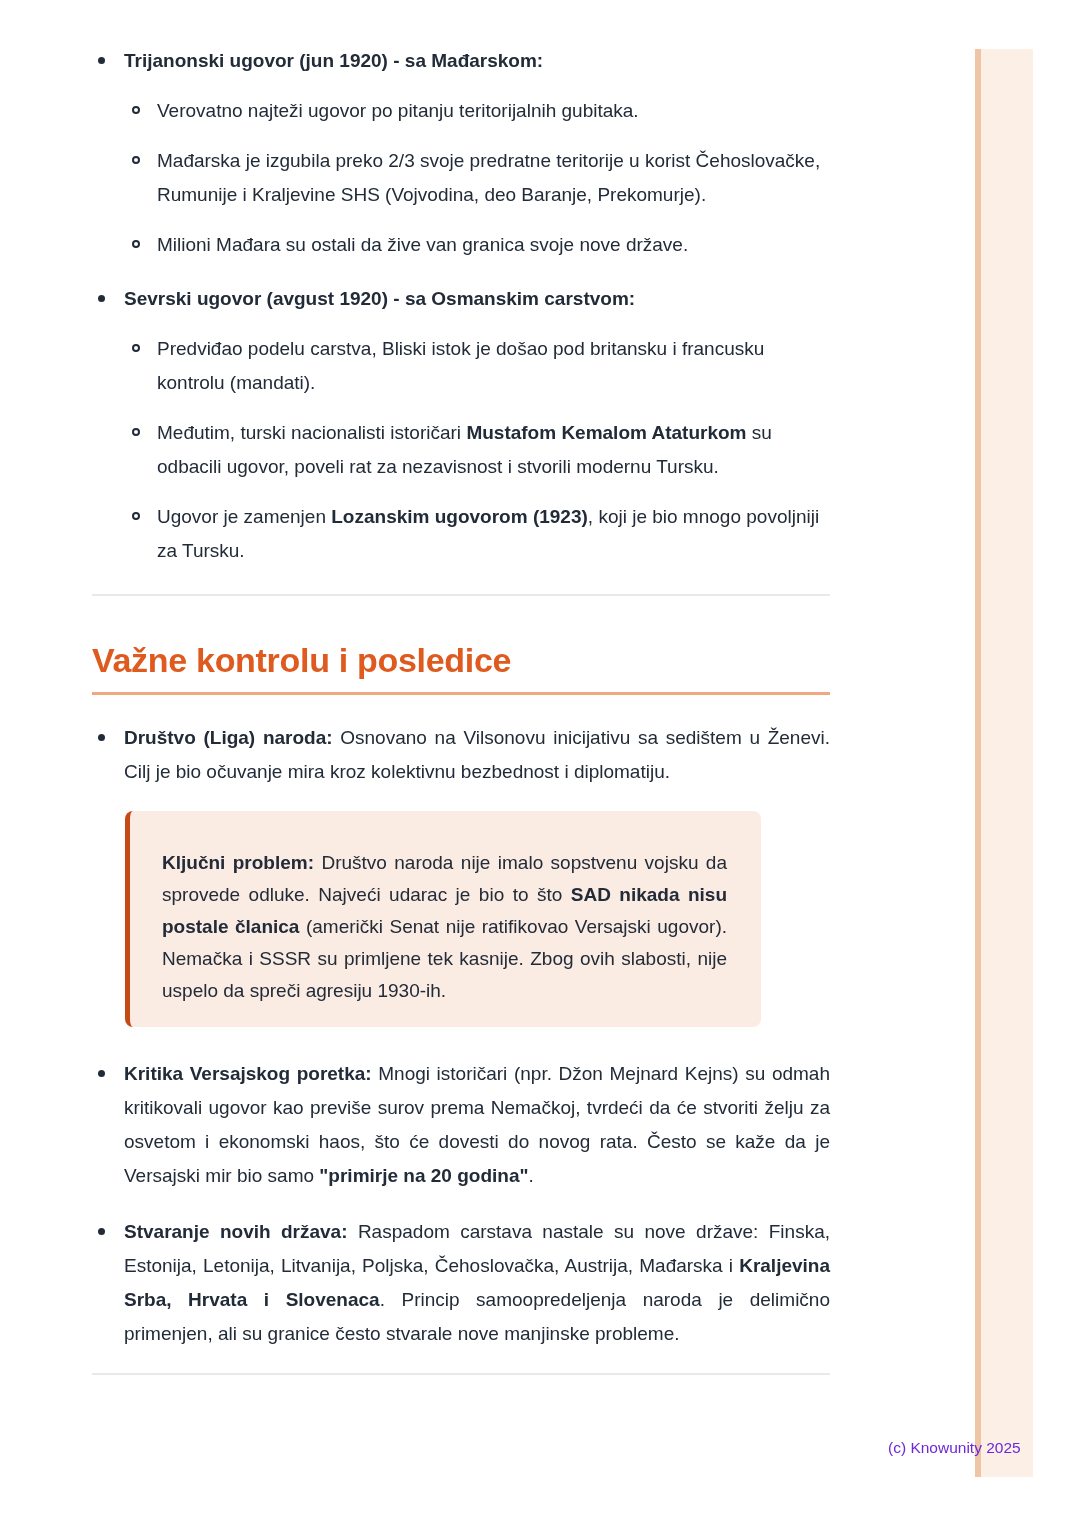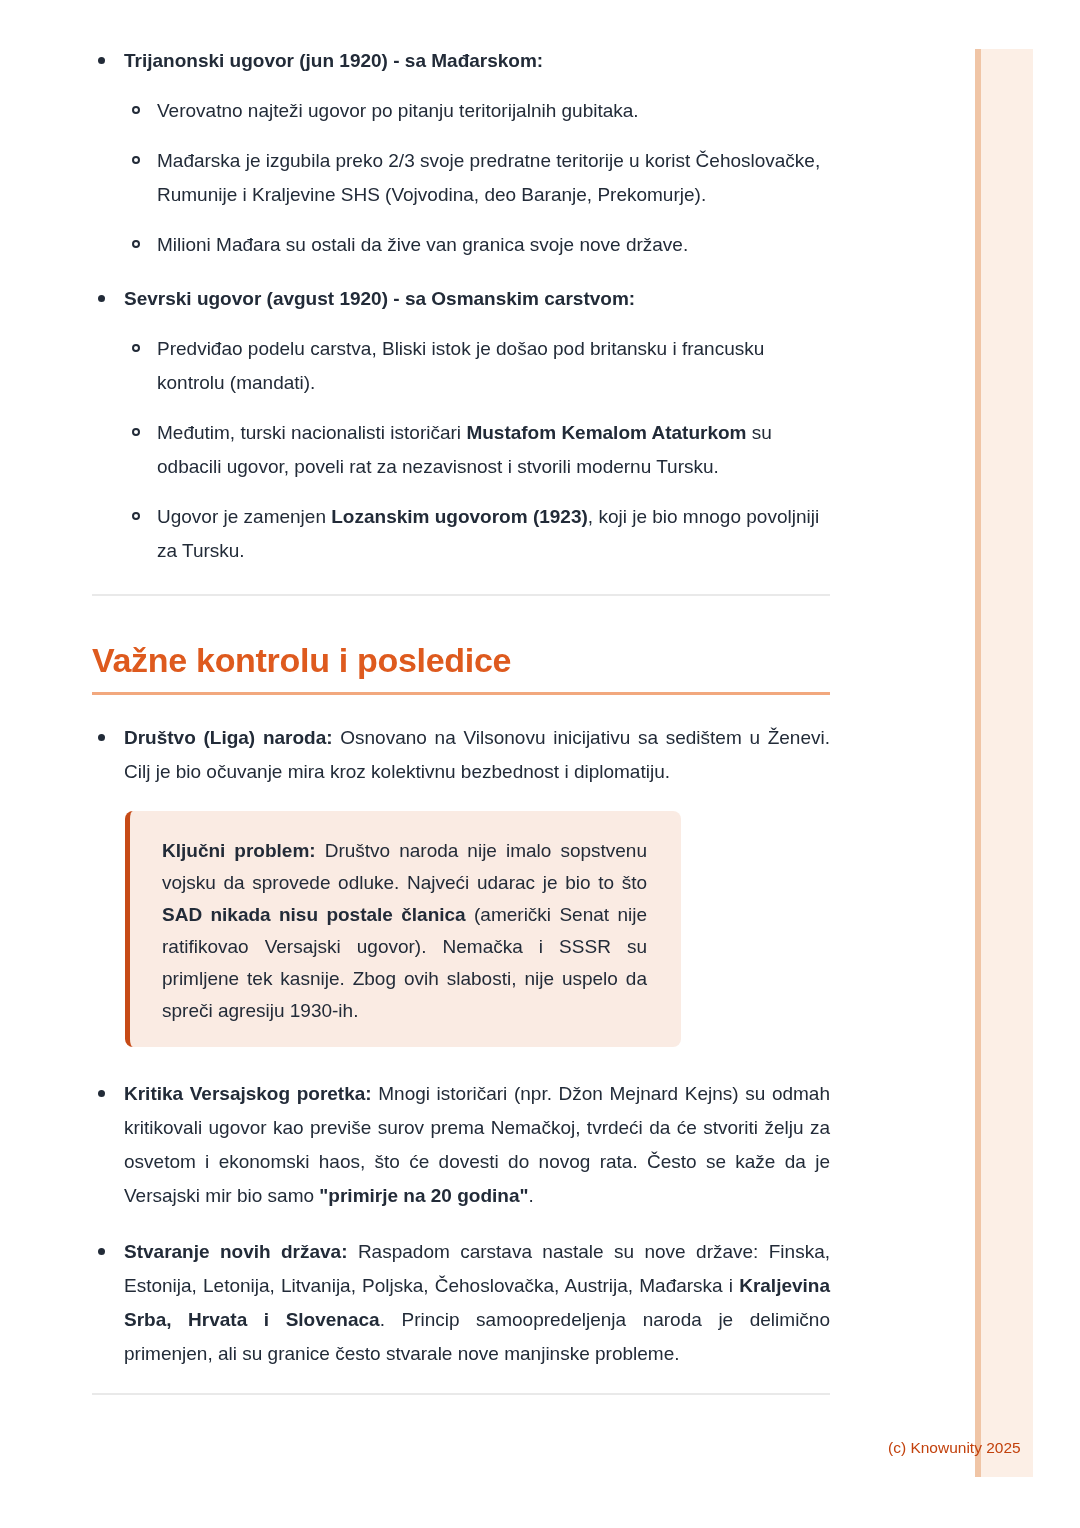--- a/index.html
+++ b/index.html
@@ -79,39 +79,39 @@
     padding-bottom:12px;
     border-bottom:3px solid #F2A87E;
   }
 
   .notes-list { margin-top:26px; }
   .note-item { margin-bottom:22px; }
   .note-item p { text-align:justify; }
 
   .callout {
     box-sizing:border-box;
-    width:556px;
+    width:636px;
     margin:20px 0 30px 33px;
     background:#FAEBE3;
     border-left:5px solid #C64A16;
     border-radius:8px;
-    padding:24px 34px 20px 32px;
+    padding:36px 34px 20px 32px;
   }
   .callout p {
     margin:0;
     line-height:32px;
     text-align:justify;
   }
 
   .footer {
     position:absolute;
     left:888px; top:1439px;
     font-size:15.5px;
     line-height:18px;
-    color:#c2410c;
+    color:#6d28d9;
     z-index:3;
     white-space:nowrap;
   }
 </style>
 </head>
 <body>
 
 <div class="side-strip"></div>
 
 <div class="content">

